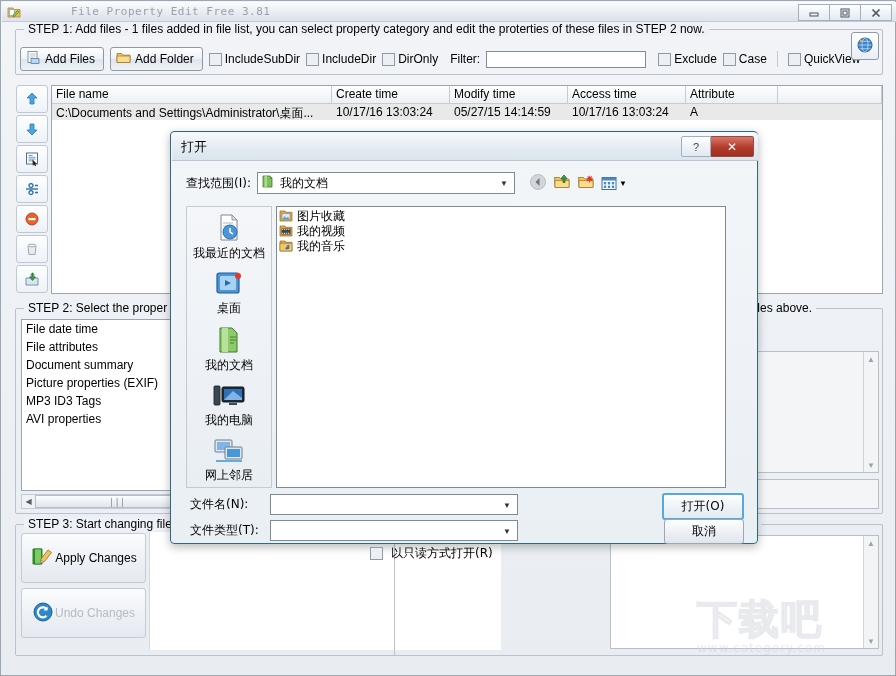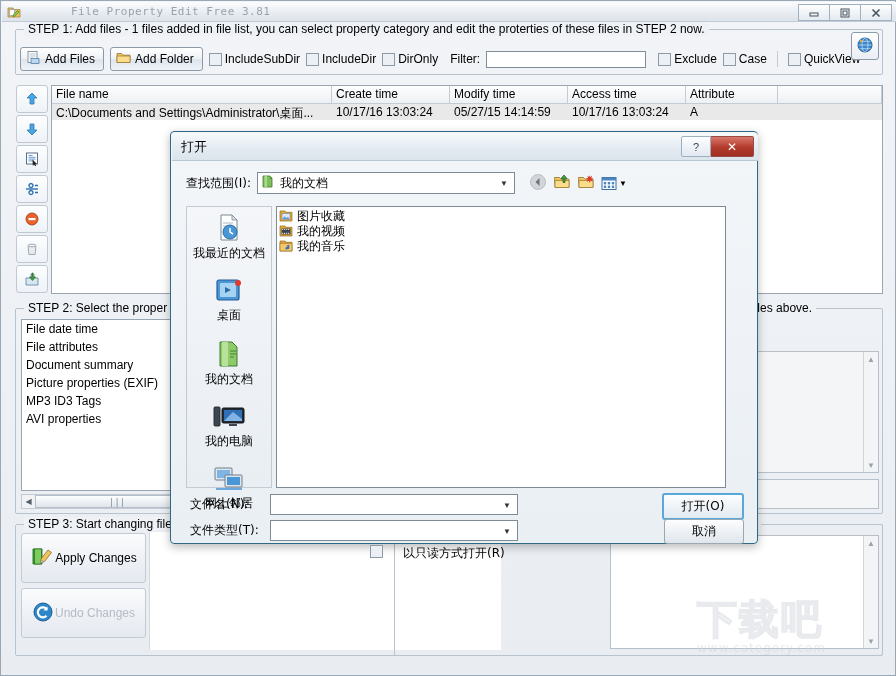--- a/index.html
+++ b/index.html
@@ -187,21 +187,21 @@
     display:flex;align-items:center;padding:0 2px;position:relative;
   }
   .combo .caret{position:absolute;right:6px;font-size:8px;color:#333;}
   .combo-text{font-size:12px;font-family:"DejaVu Sans",sans-serif;margin-left:5px;}
   .nav-icons{display:flex;align-items:center;gap:6px;margin-left:14px;}
   
   .places{
     position:absolute;left:14px;top:45px;width:86px;height:282px;
     background:linear-gradient(#f4f6f9,#e9eef3);border:1px solid #c2cad3;
     box-sizing:border-box;display:flex;flex-direction:column;align-items:center;
-    padding-top:6px;gap:17px;text-align:right;
+    padding-top:6px;gap:10px;text-align:right;
   }
   .place{display:flex;flex-direction:column;align-items:center;gap:1px;width:100%;}
   .place-label{font-size:12px;font-family:"DejaVu Sans",sans-serif;line-height:13px;}
   
   .filepane{
     position:absolute;left:104px;top:45px;width:450px;height:282px;
     background:#fff;border:1px solid #7d8b98;box-sizing:border-box;padding:2px 0 0 2px;
   }
   .fitem{display:flex;align-items:center;gap:4px;height:15px;}
   .fitem-label{font-size:12px;font-family:"DejaVu Sans",sans-serif;}
@@ -645,21 +645,21 @@
         </div>
       </div>
 
       <div class="fld-row" style="left:18px;top:359px">
         <span class="fld-label">文件类型(T):</span>
         <div class="fld-combo">
           <span class="caret">▼</span>
         </div>
       </div>
 
-      <div style="position:absolute;left:198px;top:384px;display:flex;gap:20px">
+      <div style="position:absolute;left:198px;top:384px;display:flex;align-items:center;gap:8px">
         <span class="cbbox"></span>
         <span class="ro-label">以只读方式打开(R)</span>
       </div>
 
       <div class="dlg-action primary" style="top:332px">
         <span>打开(O)</span>
       </div>
       <div class="dlg-action secondary" style="top:358px">
         <span>取消</span>
       </div>

